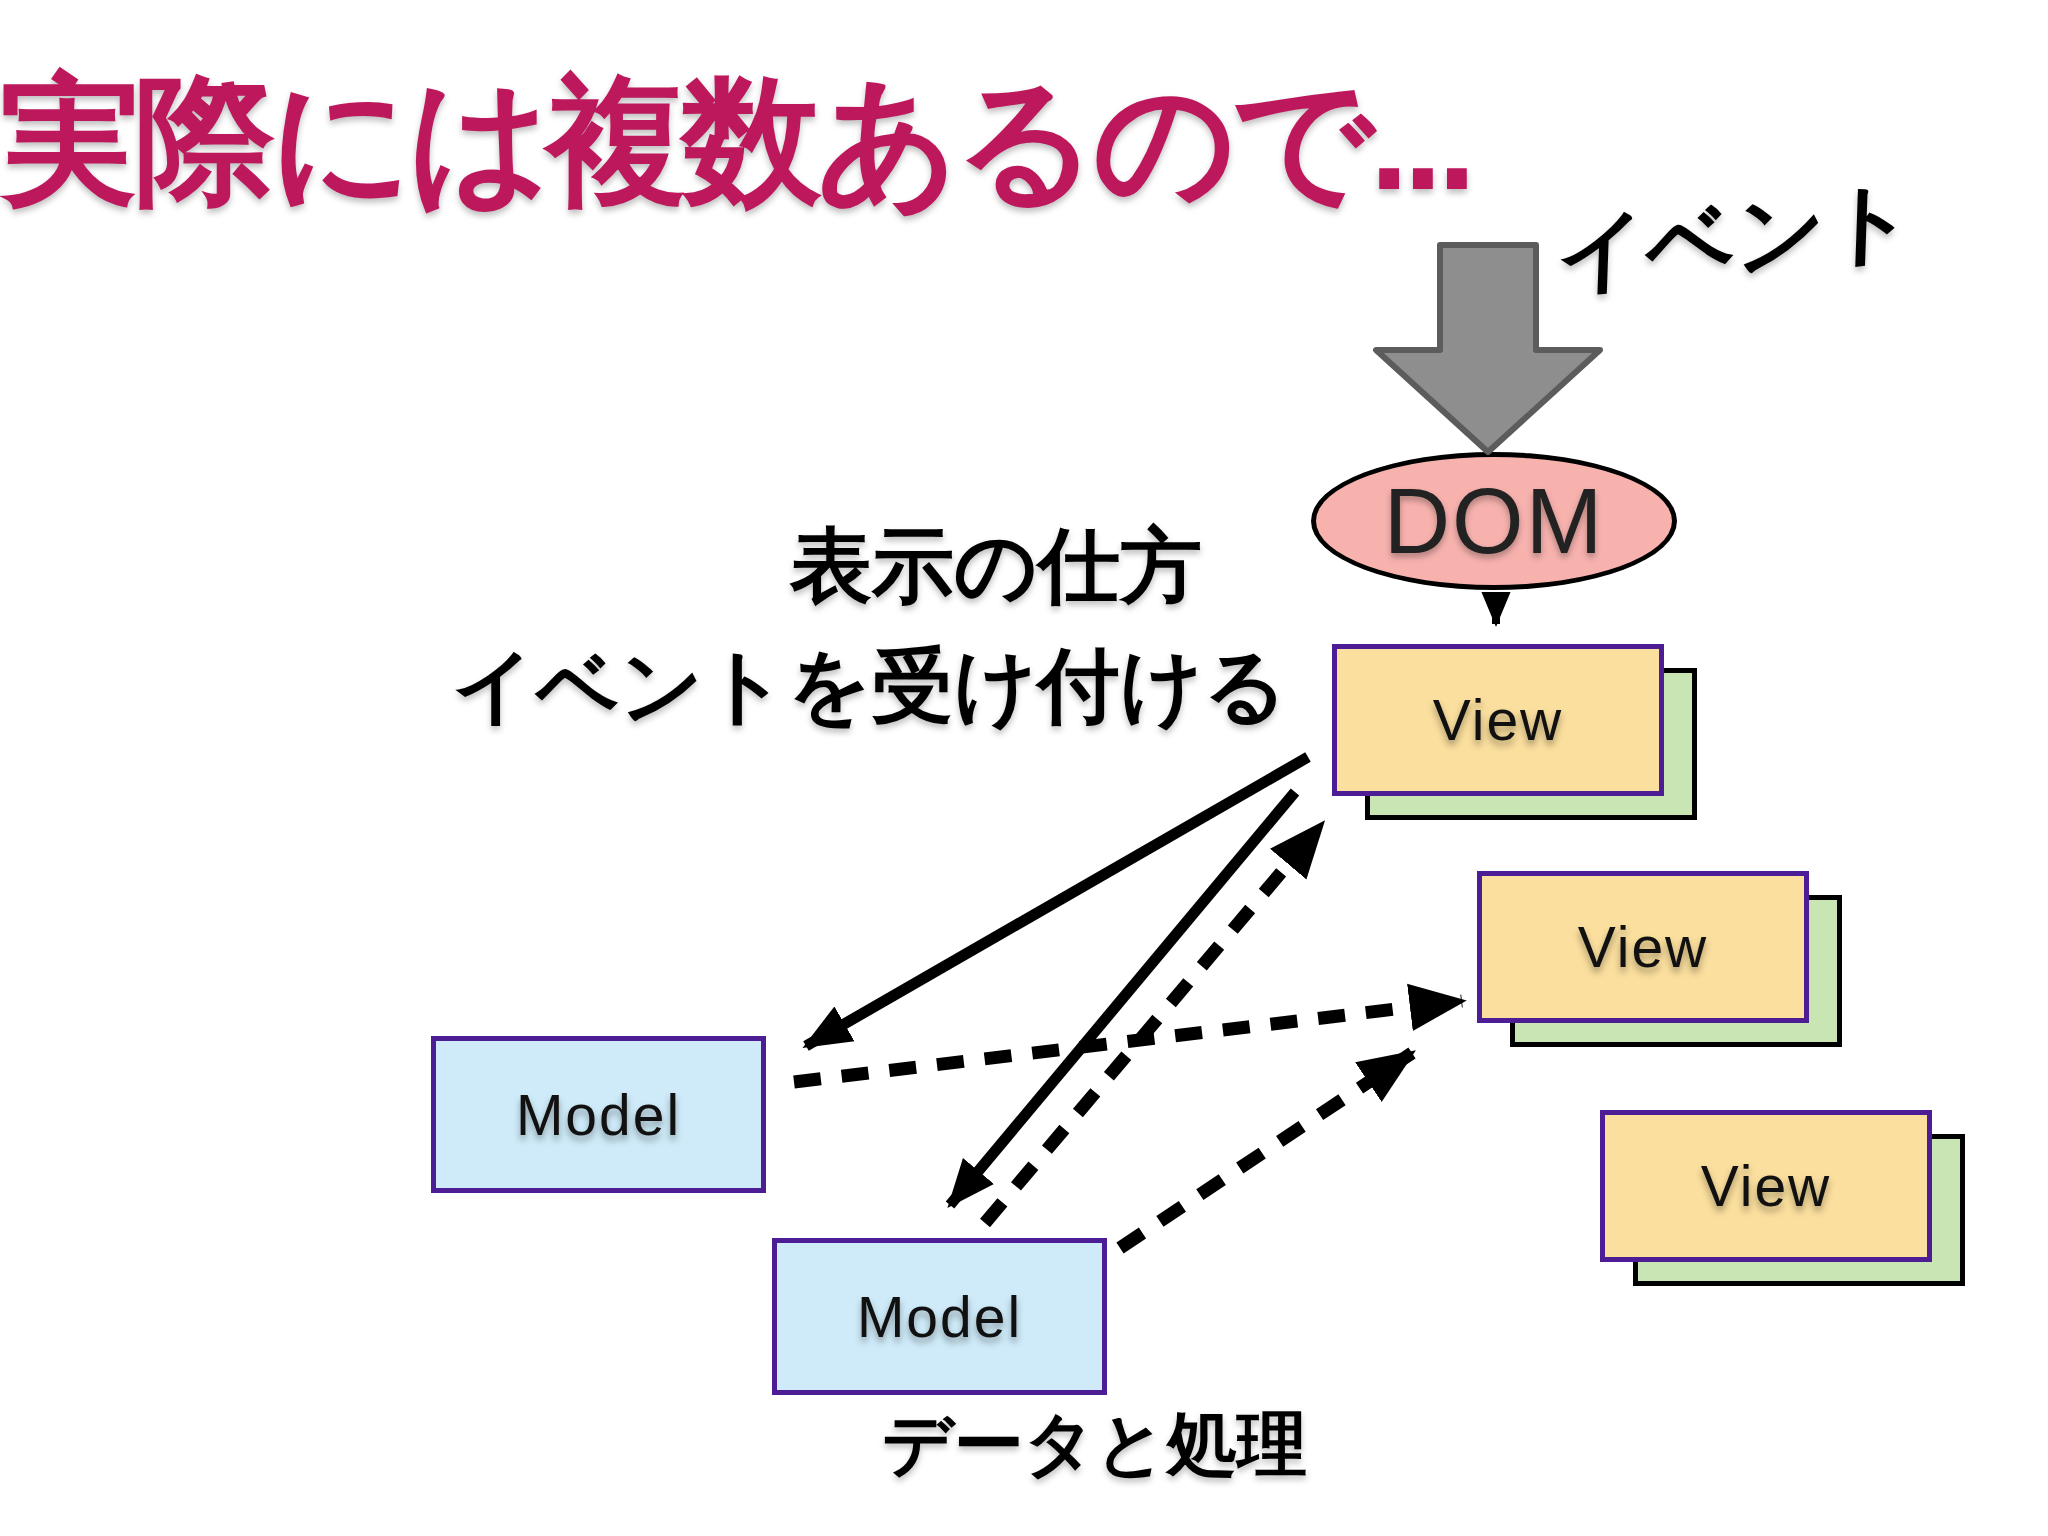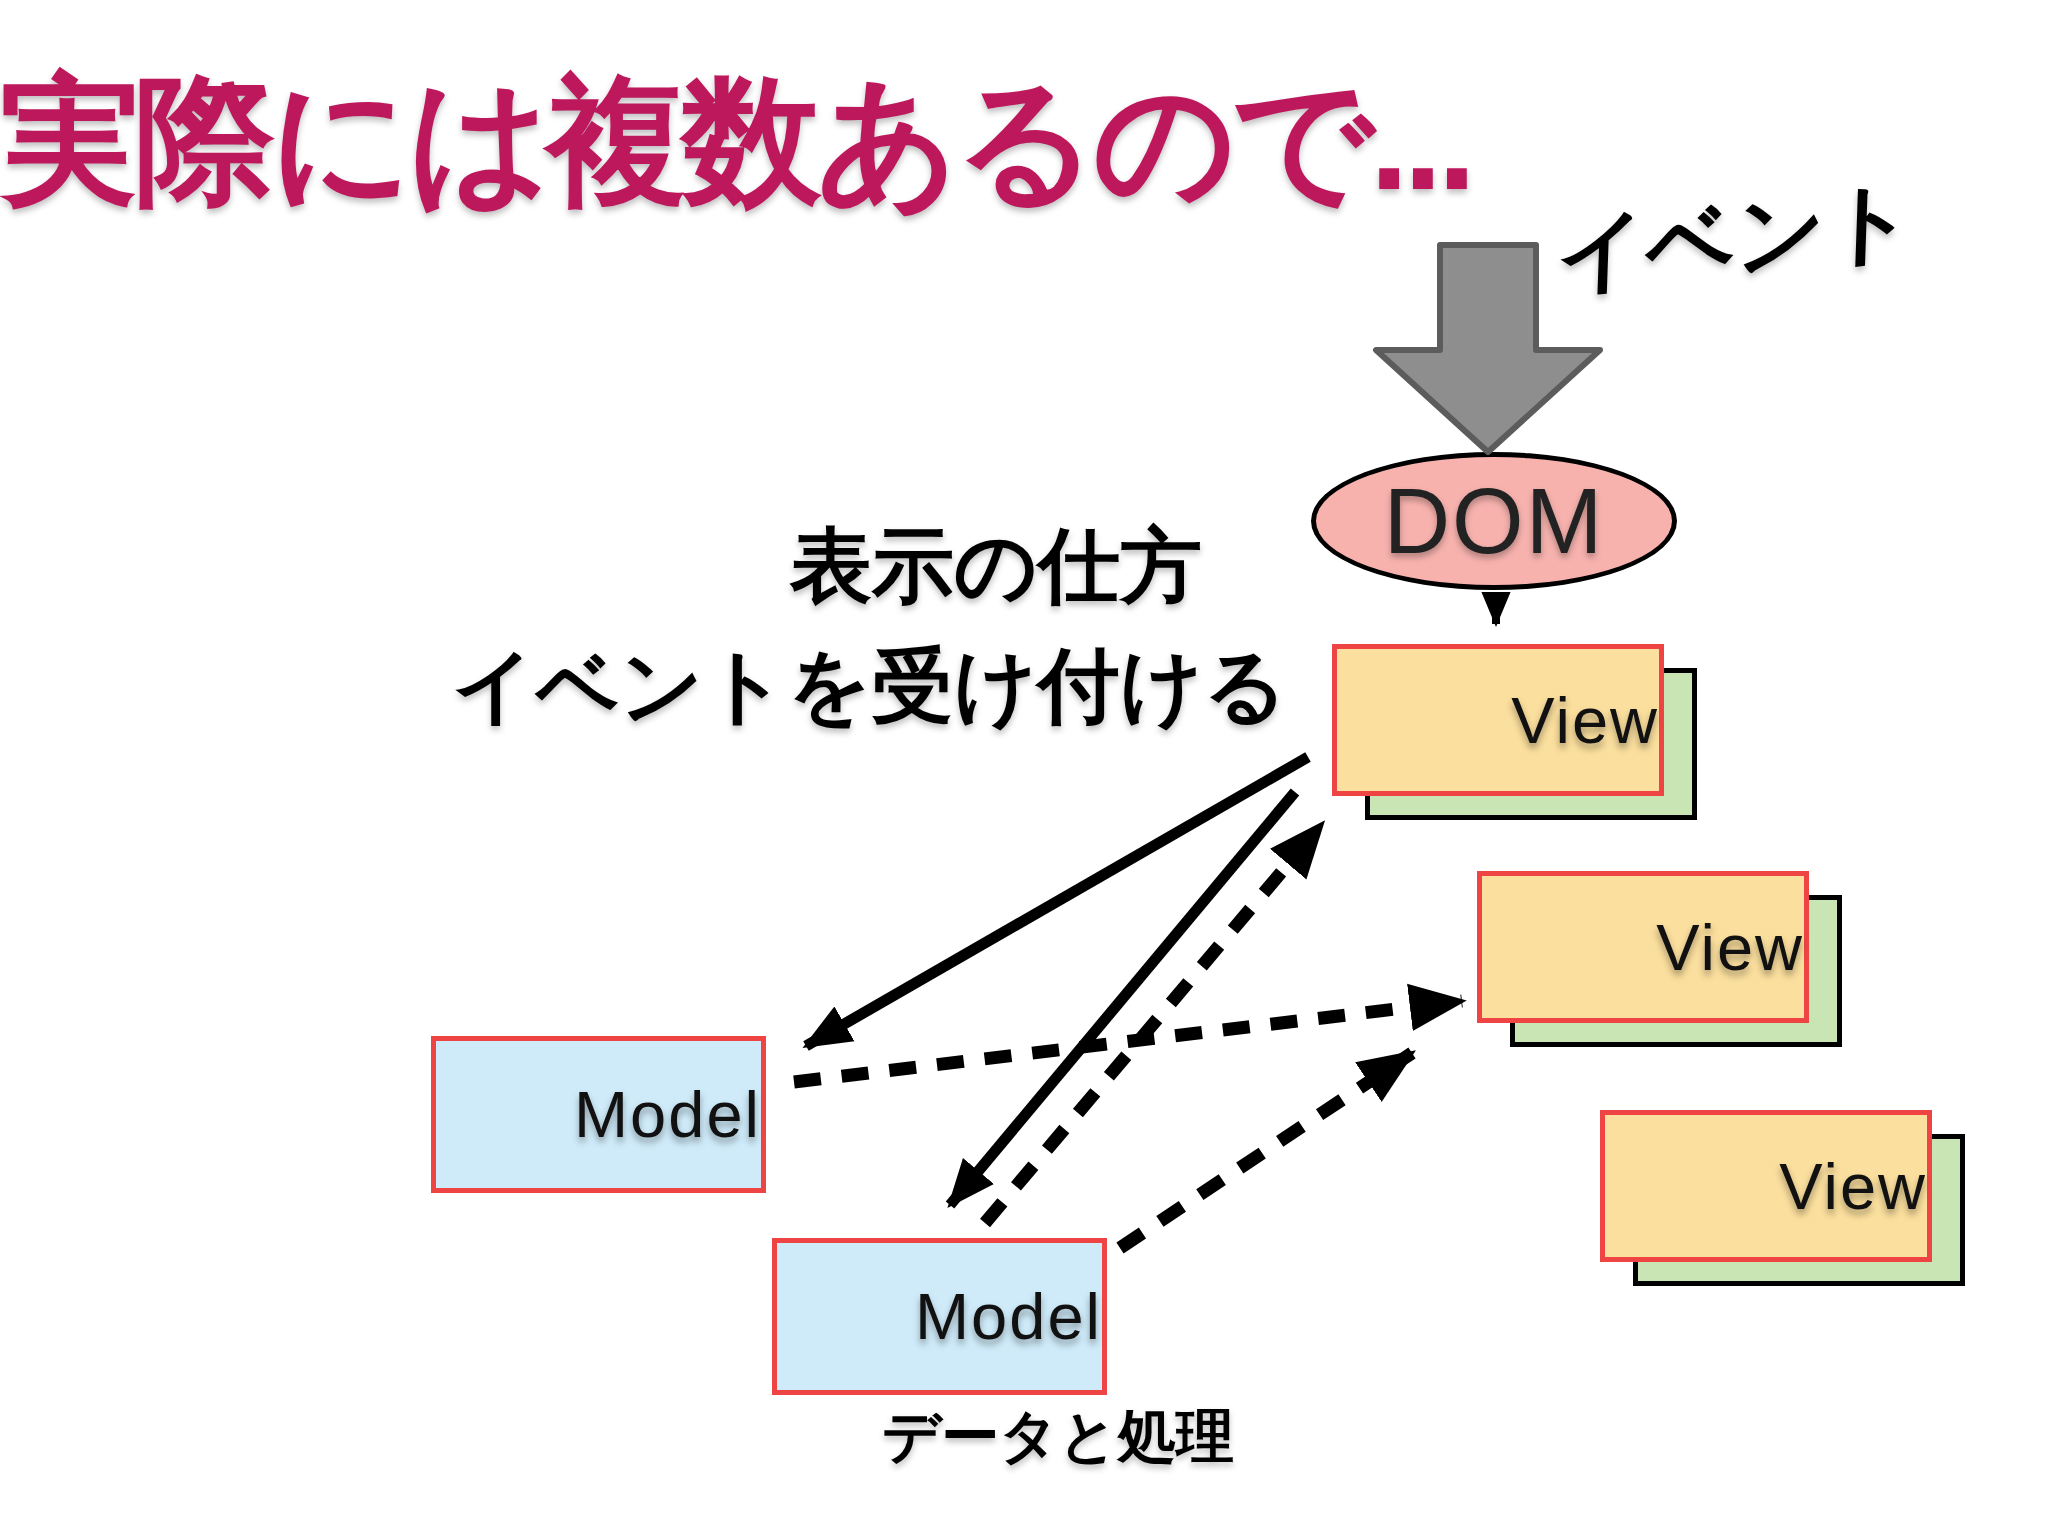--- a/index.html
+++ b/index.html
@@ -19,27 +19,27 @@
     text-shadow:0 4px 6px rgba(0,0,0,0.25);
   }
   .jp-label{
     position:absolute;
     font-weight:900;color:#000;white-space:nowrap;
     text-shadow:0 4px 6px rgba(0,0,0,0.25);
   }
   .event-label{left:1556px;top:178px;font-size:88px;transform:rotate(-6deg) skewX(-8deg);}
   .note-display{left:790px;top:512px;font-size:82px;}
   .note-accept{left:452px;top:632px;font-size:82px;}
-  .note-data{left:882px;top:1398px;font-size:58px;}
+  .note-data{left:882px;top:1398px;font-size:70px;}
   
   .node{
     position:absolute;box-sizing:border-box;
-    border:5px solid #ef4444;
-    display:flex;align-items:center;justify-content:flex-end;
-    font-size:65px;font-weight:400;color:#111;letter-spacing:2px;
+    border:5px solid #4c1d95;
+    display:flex;align-items:center;justify-content:center;
+    font-size:57px;font-weight:400;color:#111;letter-spacing:2px;
     text-shadow:0 5px 7px rgba(0,0,0,0.35);
   }
   .shadow-card{
     position:absolute;box-sizing:border-box;
     border:5px solid #000;
   }
   .ellipse{
     position:absolute;box-sizing:border-box;
     border:5px solid #000;border-radius:50%;
     display:flex;align-items:center;justify-content:center;

